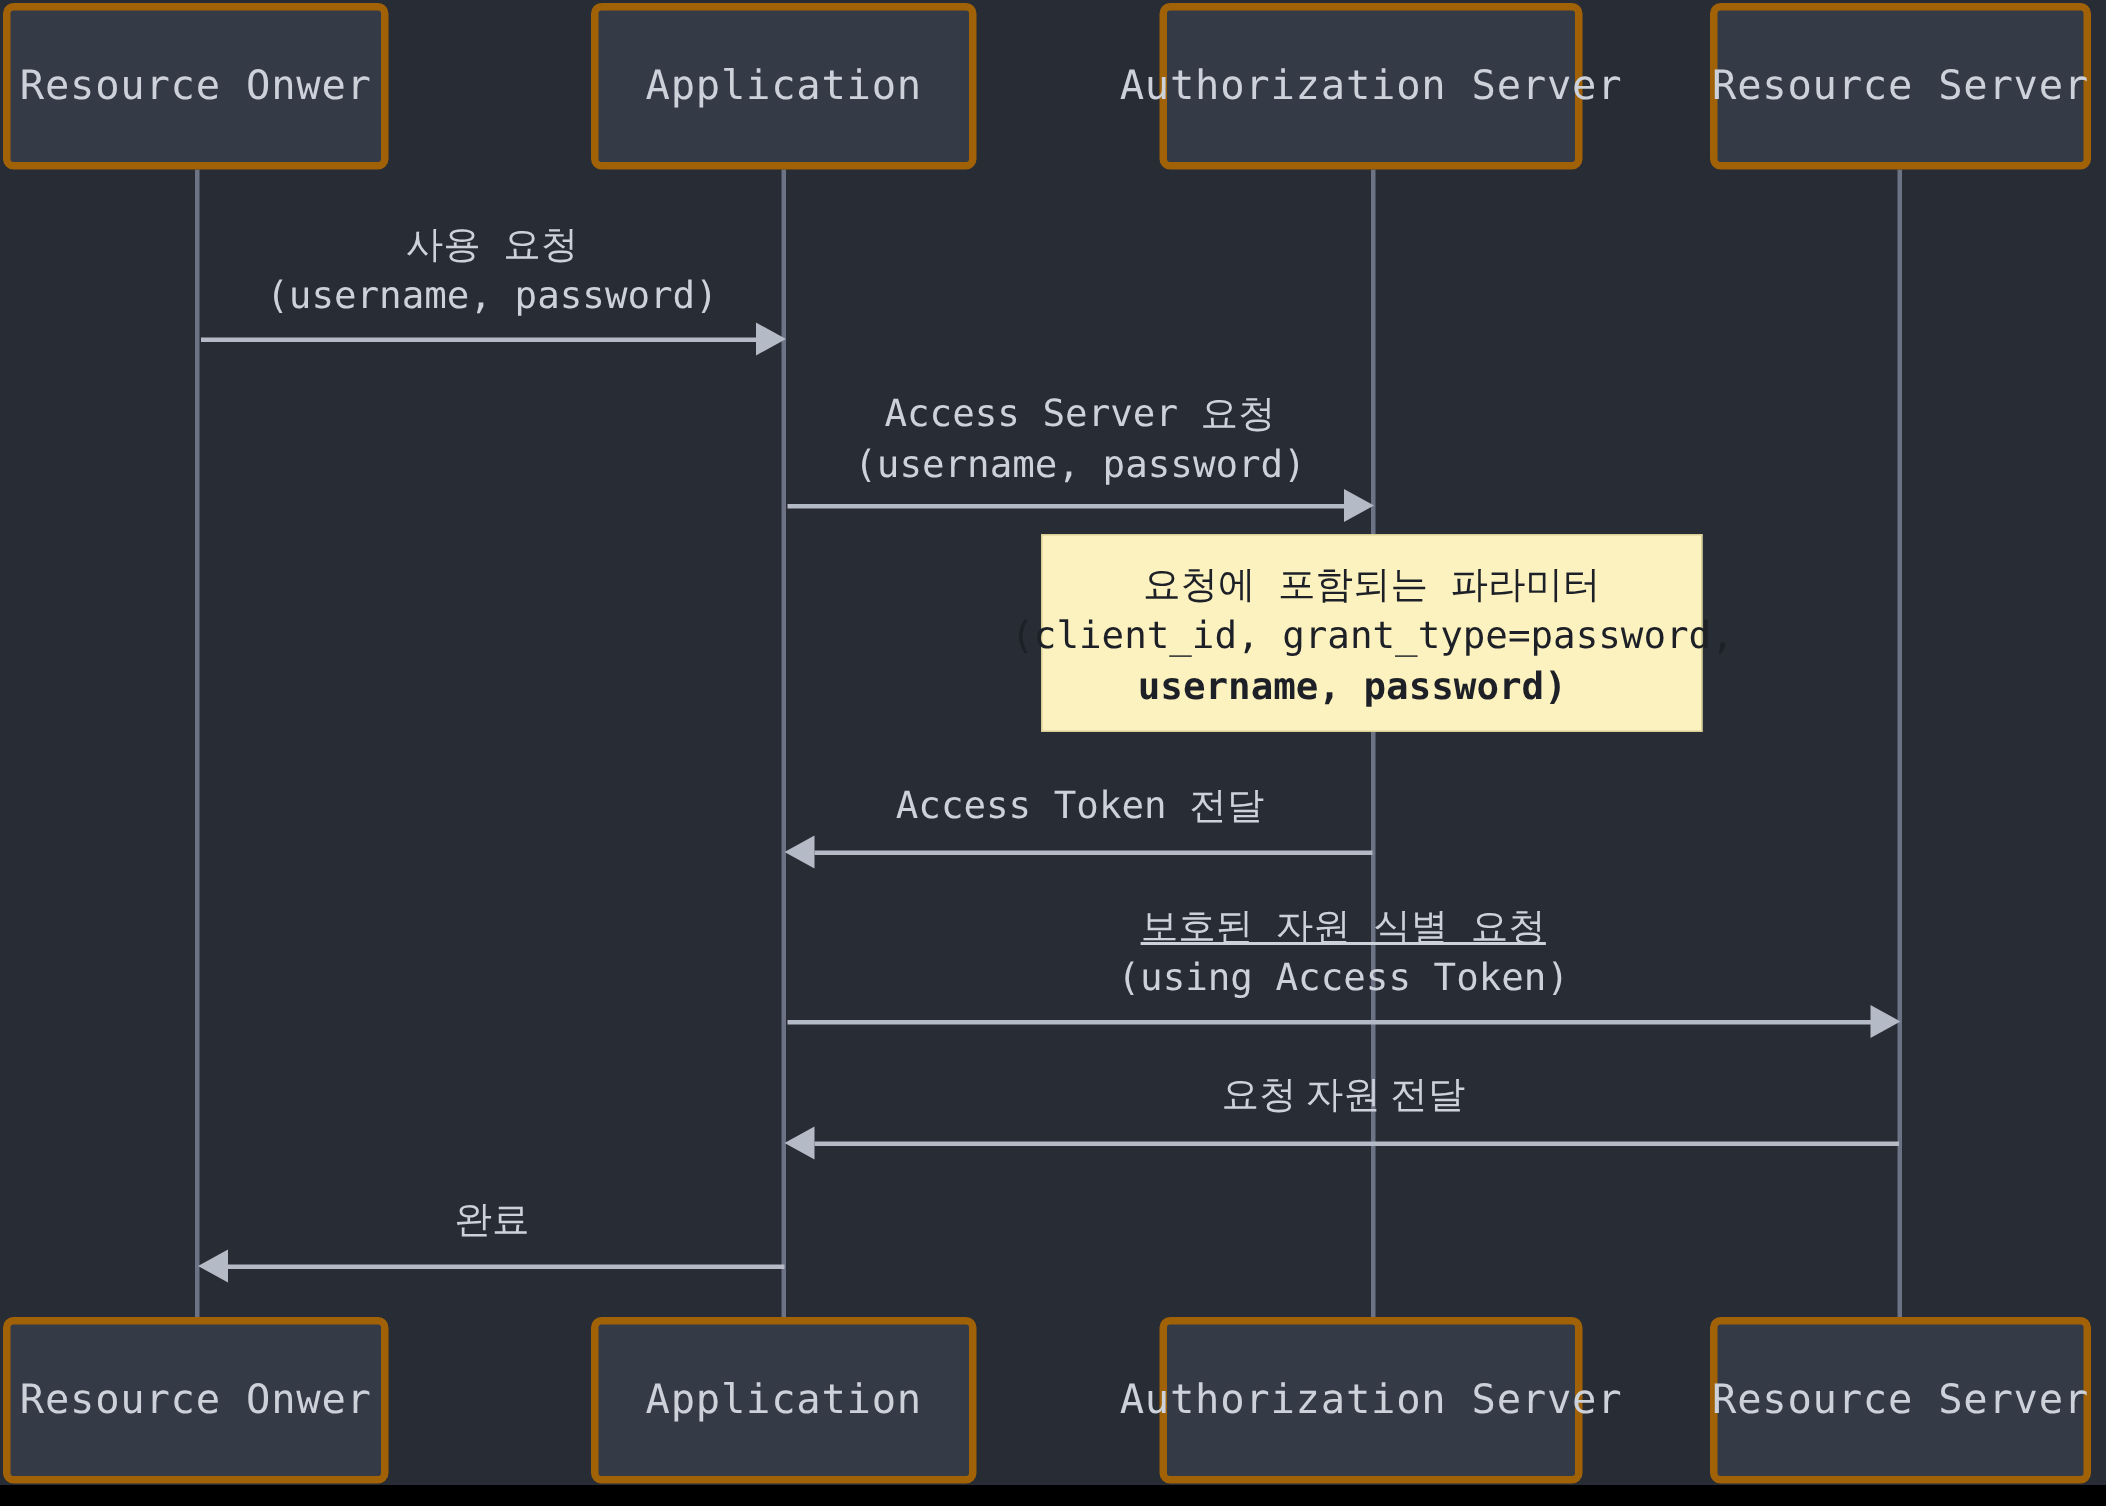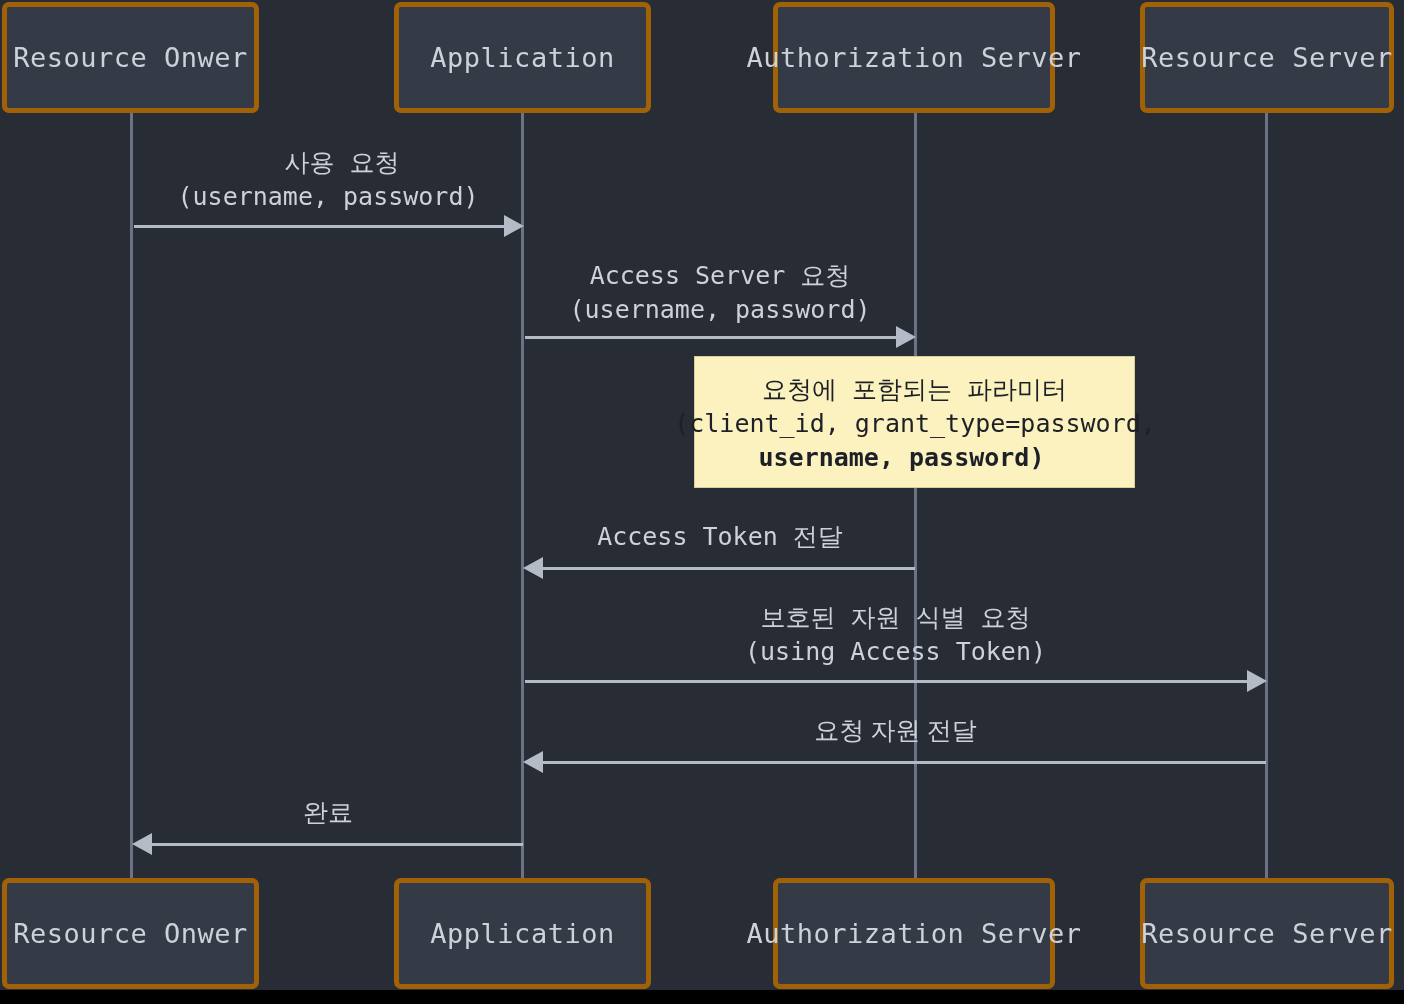--- a/index.html
+++ b/index.html
@@ -127,40 +127,40 @@
   <div class="actor-box" style="left:394px; top:878px; width:257px; height:111px;">
     <span class="actor-label">Application</span>
   </div>
   <div class="actor-box" style="left:773px; top:878px; width:282px; height:111px;">
     <span class="actor-label">Authorization Server</span>
   </div>
   <div class="actor-box" style="left:1140px; top:878px; width:254px; height:111px;">
     <span class="actor-label">Resource Server</span>
   </div>
 
-  <div class="msg-label" style="left:134px; top:146px; width:388px;padding-left:14px;">사용 요청</div>
+  <div class="msg-label" style="left:134px; top:146px; width:388px;">사용 요청</div>
   <div class="msg-label" style="left:134px; top:180px; width:388px;">(username, password)</div>
   <div class="msg-line" style="left:134px; top:225px; width:370px;"></div>
   <div class="arrow-head right" style="left:504px; top:215px;"></div>
 
   <div class="msg-label" style="left:525px; top:259px; width:390px;">Access Server 요청</div>
   <div class="msg-label" style="left:525px; top:293px; width:390px;">(username, password)</div>
   <div class="msg-line" style="left:525px; top:336px; width:373px;"></div>
   <div class="arrow-head right" style="left:896px; top:326px;"></div>
 
   <div class="note-box" style="left:694px; top:356px; width:441px; height:132px;"></div>
   <div class="note-text" style="left:694px; top:373px; width:441px;">요청에 포함되는 파라미터</div>
   <div class="note-text" style="left:655px; top:407px; width:520px;">(client_id, grant_type=password,</div>
   <div class="note-text" style="left:694px; top:441px; width:415px;font-weight:bold;">username, password)</div>
 
   <div class="msg-label" style="left:525px; top:520px; width:390px;">Access Token 전달</div>
   <div class="msg-line" style="left:543px; top:567px; width:372px;"></div>
   <div class="arrow-head left" style="left:523px; top:557px;"></div>
 
-  <div class="msg-label" style="left:525px; top:601px; width:741px;">보호된 자원 식별 요청</div>
+  <div class="msg-label" style="left:525px; top:601px; width:741px;text-decoration:underline;">보호된 자원 식별 요청</div>
   <div class="msg-label" style="left:525px; top:635px; width:741px;">(using Access Token)</div>
   <div class="msg-line" style="left:525px; top:680px; width:724px;"></div>
   <div class="arrow-head right" style="left:1247px; top:670px;"></div>
 
   <div class="msg-label" style="left:525px; top:714px; width:741px;font-family:Liberation Serif, serif;">요청 자원 전달</div>
   <div class="msg-line" style="left:543px; top:761px; width:723px;"></div>
   <div class="arrow-head left" style="left:523px; top:751px;"></div>
 
   <div class="msg-label" style="left:134px; top:796px; width:388px;text-align:center;">완료</div>
   <div class="msg-line" style="left:152px; top:843px; width:371px;"></div>

